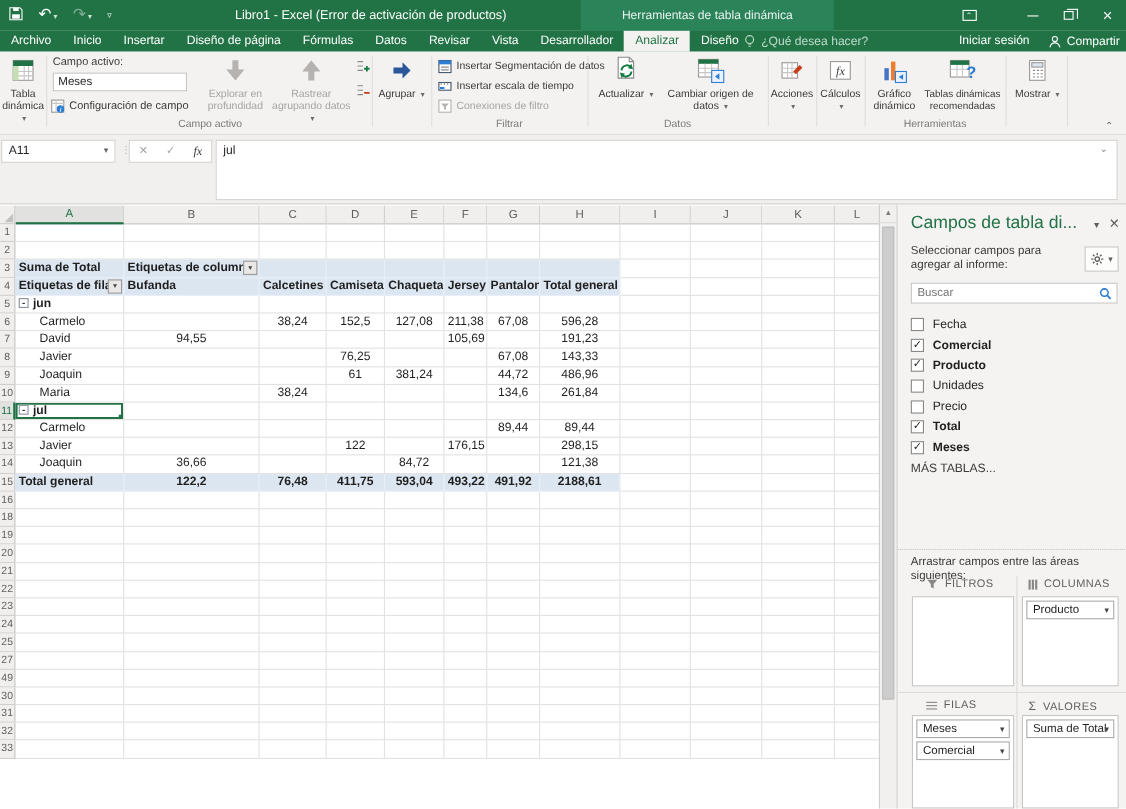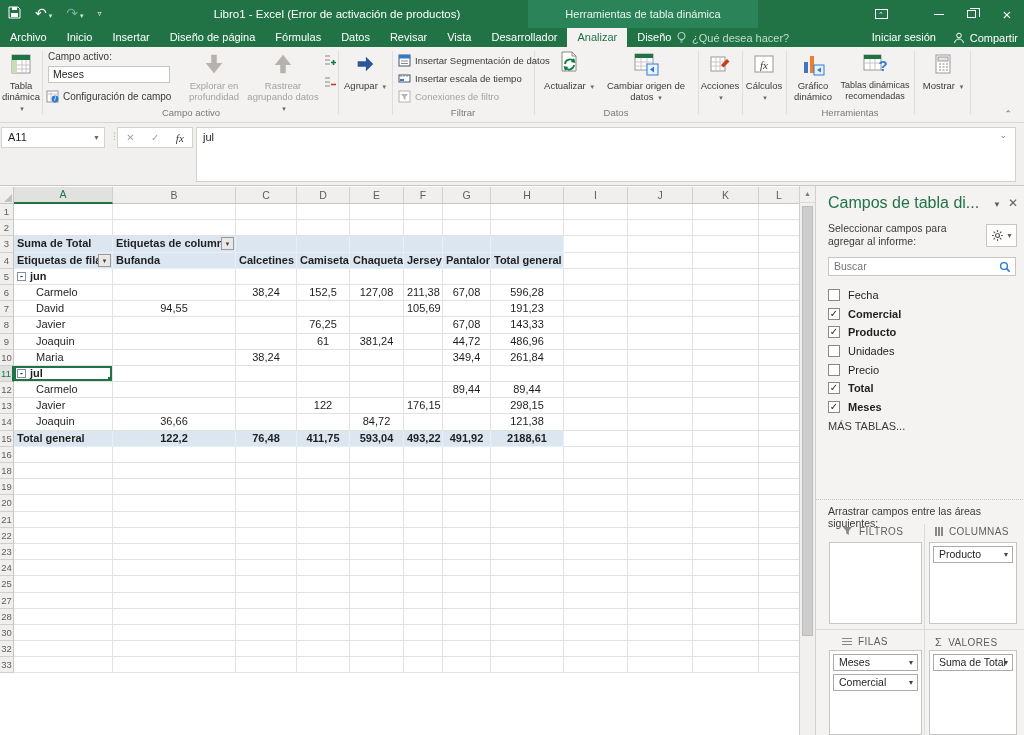--- a/index.html
+++ b/index.html
@@ -526,21 +526,21 @@
         <div class="cell" style="width: 41px;"></div>
       </div>
       <div class="grow">
         <div class="rowhdr">10</div>
         <div class="cell ind1" style="width: 99px;"><span>Maria</span></div>
         <div class="cell" style="width: 123px;"></div>
         <div class="cell num" style="width: 61px;">38,24</div>
         <div class="cell" style="width: 53px;"></div>
         <div class="cell" style="width: 54px;"></div>
         <div class="cell" style="width: 39px;"></div>
-        <div class="cell num" style="width: 48px;">349,4</div>
+        <div class="cell num" style="width: 48px;">134,6</div>
         <div class="cell num" style="width: 73px;">261,84</div>
         <div class="cell" style="width: 64px;"></div>
         <div class="cell" style="width: 65px;"></div>
         <div class="cell" style="width: 66px;"></div>
         <div class="cell" style="width: 41px;"></div>
       </div>
       <div class="grow">
         <div class="rowhdr hl">11</div>
         <div class="cell b selcell" style="width: 99px;"><span class="cbox">-</span><span>jul</span></div>
         <div class="cell" style="width: 123px;"></div>
@@ -759,36 +759,51 @@
         <div class="cell" style="width: 54px;"></div>
         <div class="cell" style="width: 39px;"></div>
         <div class="cell" style="width: 48px;"></div>
         <div class="cell" style="width: 73px;"></div>
         <div class="cell" style="width: 64px;"></div>
         <div class="cell" style="width: 65px;"></div>
         <div class="cell" style="width: 66px;"></div>
         <div class="cell" style="width: 41px;"></div>
       </div>
       <div class="grow">
-        <div class="rowhdr">28</div>
+        <div class="rowhdr">49</div>
         <div class="cell" style="width: 99px;"></div>
         <div class="cell" style="width: 123px;"></div>
         <div class="cell" style="width: 61px;"></div>
         <div class="cell" style="width: 53px;"></div>
         <div class="cell" style="width: 54px;"></div>
         <div class="cell" style="width: 39px;"></div>
         <div class="cell" style="width: 48px;"></div>
         <div class="cell" style="width: 73px;"></div>
         <div class="cell" style="width: 64px;"></div>
         <div class="cell" style="width: 65px;"></div>
         <div class="cell" style="width: 66px;"></div>
         <div class="cell" style="width: 41px;"></div>
       </div>
       <div class="grow">
         <div class="rowhdr">30</div>
+        <div class="cell" style="width: 99px;"></div>
+        <div class="cell" style="width: 123px;"></div>
+        <div class="cell" style="width: 61px;"></div>
+        <div class="cell" style="width: 53px;"></div>
+        <div class="cell" style="width: 54px;"></div>
+        <div class="cell" style="width: 39px;"></div>
+        <div class="cell" style="width: 48px;"></div>
+        <div class="cell" style="width: 73px;"></div>
+        <div class="cell" style="width: 64px;"></div>
+        <div class="cell" style="width: 65px;"></div>
+        <div class="cell" style="width: 66px;"></div>
+        <div class="cell" style="width: 41px;"></div>
+      </div>
+      <div class="grow">
+        <div class="rowhdr">31</div>
         <div class="cell" style="width: 99px;"></div>
         <div class="cell" style="width: 123px;"></div>
         <div class="cell" style="width: 61px;"></div>
         <div class="cell" style="width: 53px;"></div>
         <div class="cell" style="width: 54px;"></div>
         <div class="cell" style="width: 39px;"></div>
         <div class="cell" style="width: 48px;"></div>
         <div class="cell" style="width: 73px;"></div>
         <div class="cell" style="width: 64px;"></div>
         <div class="cell" style="width: 65px;"></div>

